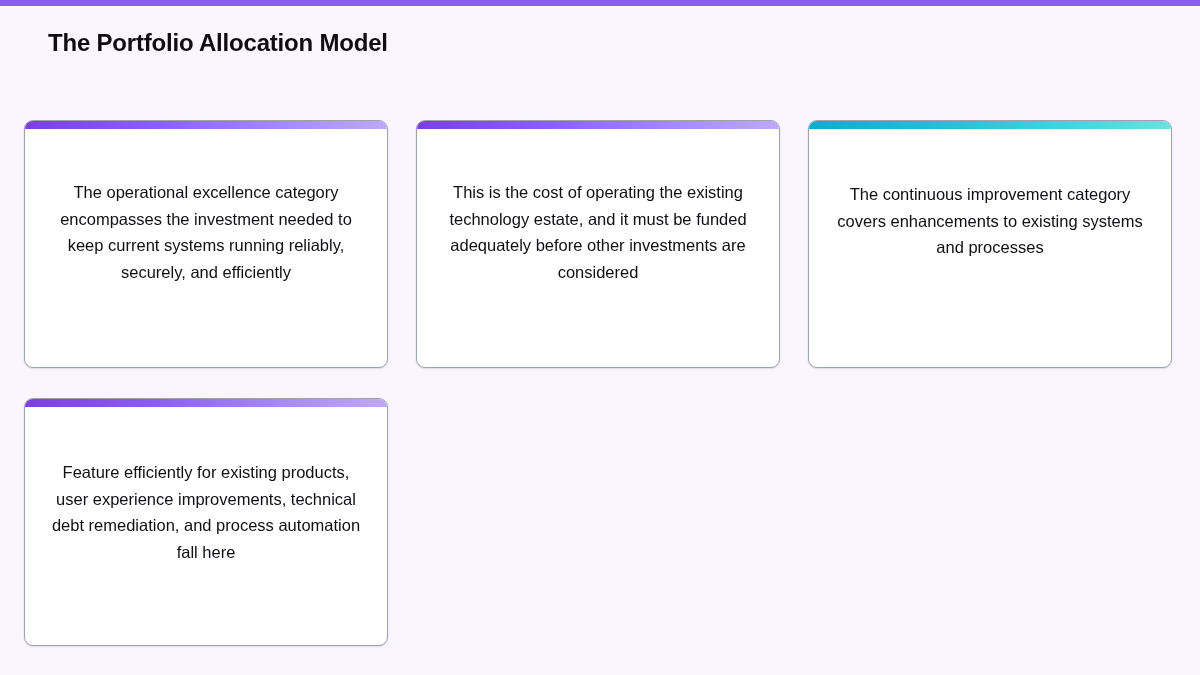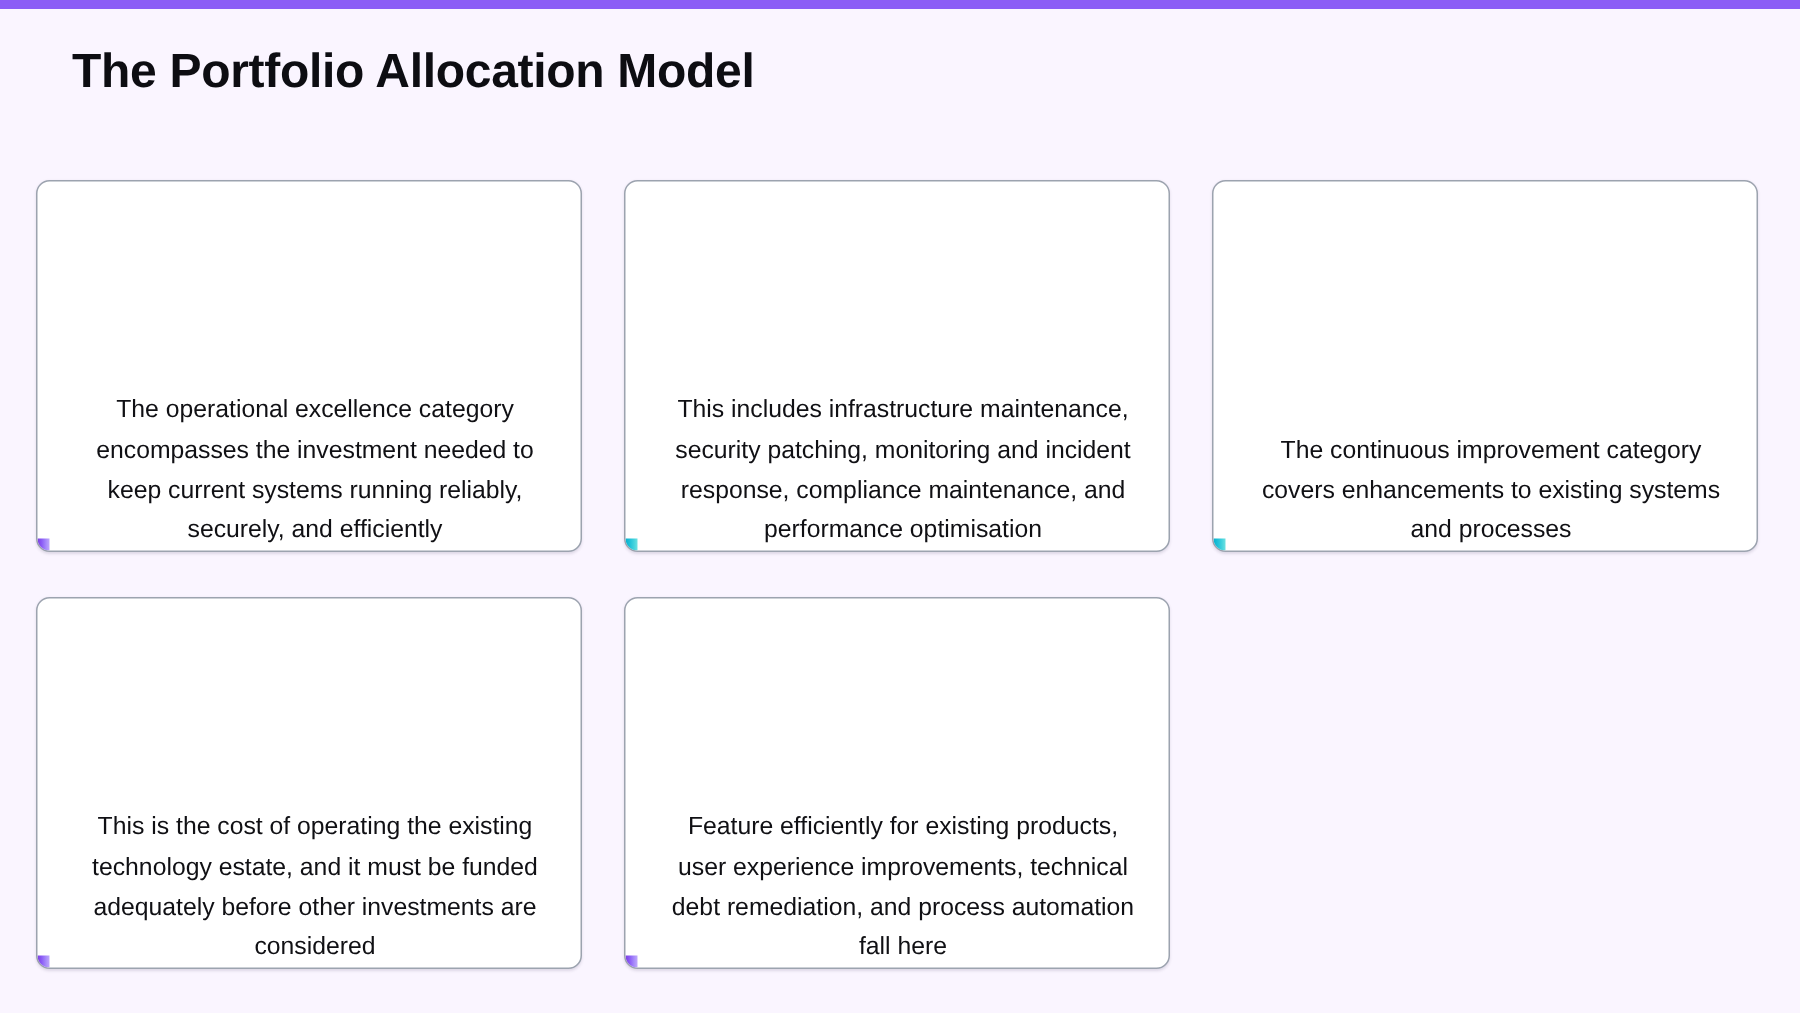--- a/index.html
+++ b/index.html
@@ -22,21 +22,21 @@
     top:0; left:0;
     width:1200px;
     height:6px;
     background:#8b5cf6;
   }
 
   .page-title {
     position:absolute;
     top:29px;
     left:48px;
-    font-size:32px;
+    font-size:24px;
     font-weight:bold;
     color:#0d0d12;
     letter-spacing:-0.2px;
     white-space:nowrap;
   }
 
   .card-grid {
     position:absolute;
     top:120px;
     left:24px;
@@ -49,22 +49,22 @@
   }
 
   .card {
     position:relative;
     background:#ffffff;
     border:1px solid #9ca3af;
     border-radius:9px;
     box-shadow:0 1px 2px rgba(30,20,60,0.13);
     overflow:hidden;
     display:flex;
-    flex-direction:row;
-    align-items:flex-end;
+    flex-direction:column;
+    align-items:flex-start;
   }
 
   .card-accent {
     width:100%;
     height:8px;
     flex:0 0 8px;
   }
 
   .card-accent.purple {
     background:linear-gradient(90deg,#7c3fe0 0%,#8b5cf6 35%,#a78bfa 72%,#bfa8fb 100%);
@@ -103,38 +103,32 @@
 
 <div class="card-grid">
 
   <div class="card">
     <div class="card-accent purple"></div>
     <div class="card-body">
       <p class="card-text">The operational excellence category encompasses the investment needed to keep current systems running reliably, securely, and efficiently</p>
     </div>
   </div>
 
+
   <div class="card">
-    <div class="card-accent teal"></div>
+    <div class="card-accent purple"></div>
     <div class="card-body">
-      <p class="card-text">This includes infrastructure maintenance, security patching, monitoring and incident response, compliance maintenance, and performance optimisation</p>
+      <p class="card-text">This is the cost of operating the existing technology estate, and it must be funded adequately before other investments are considered</p>
     </div>
   </div>
 
   <div class="card row2">
     <div class="card-accent teal"></div>
     <div class="card-body">
       <p class="card-text">The continuous improvement category covers enhancements to existing systems and processes</p>
-    </div>
-  </div>
-
-  <div class="card">
-    <div class="card-accent purple"></div>
-    <div class="card-body">
-      <p class="card-text">This is the cost of operating the existing technology estate, and it must be funded adequately before other investments are considered</p>
     </div>
   </div>
 
   <div class="card row2">
     <div class="card-accent purple"></div>
     <div class="card-body">
       <p class="card-text">Feature efficiently for existing products, user experience improvements, technical debt remediation, and process automation fall here</p>
     </div>
   </div>
 

